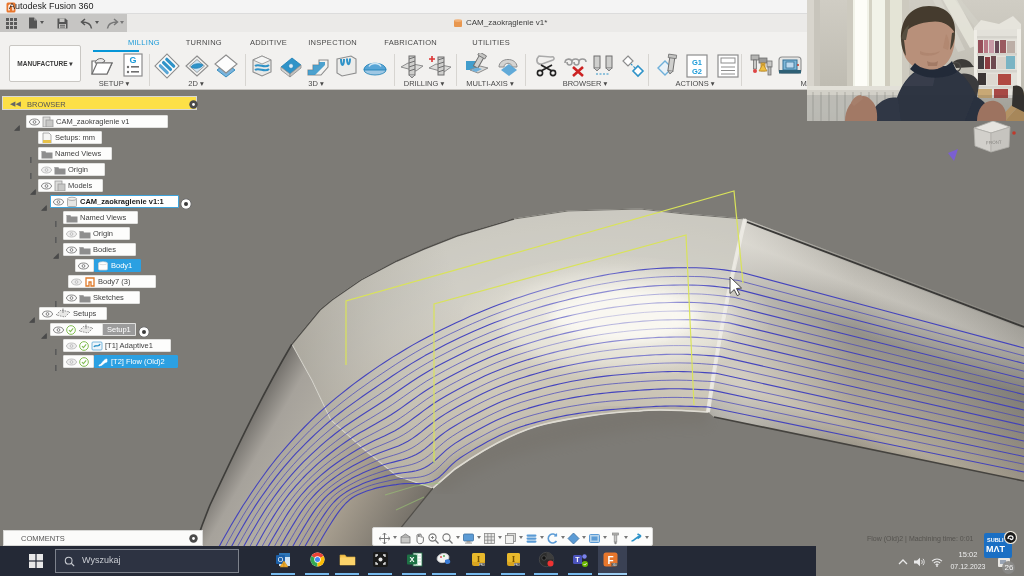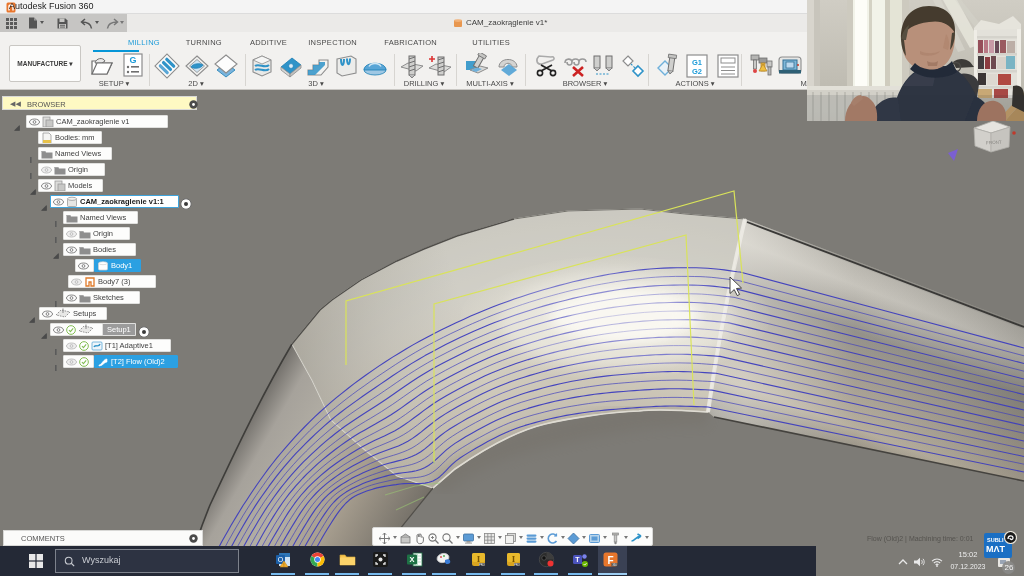--- a/index.html
+++ b/index.html
@@ -9,21 +9,21 @@
 #tabstrip{position:absolute;left:0;top:14px;width:1024px;height:18px;background:#ebeae8}
 #qat{position:absolute;left:0;top:14px;width:127px;height:18px;background:#c6c5c3}
 #ribbon{position:absolute;left:0;top:32px;width:1024px;height:58px;background:#f2f1ef;border-bottom:1px solid #c9c7c3}
 .rtab{position:absolute;top:6px;width:90px;text-align:right;font-size:7.5px;letter-spacing:0.3px;color:#4a4a4a}
 .rtab.active{color:#1c9bd8}
 #milline{position:absolute;left:93px;top:17.5px;width:46px;height:2.5px;background:#0696d7}
 #manu{position:absolute;left:9px;top:13px;width:72px;height:37px;background:#fcfcfb;border:1px solid #c9c7c3;border-radius:2px;font-size:6.5px;font-weight:bold;color:#3a3a3a;text-align:center;line-height:35px}
 .glabel{position:absolute;top:47px;text-align:center;font-size:7.5px;color:#4a4a4a}
 .gsep{position:absolute;top:22px;width:1px;height:32px;background:#d7d5d1}
 
-#bheader{position:absolute;left:2px;top:96px;width:195px;height:14px;background:#fef9c3;border:1px solid #d8d8d6;font-size:7.5px;color:#555}
+#bheader{position:absolute;left:2px;top:96px;width:195px;height:14px;background:#fde047;border:1px solid #d8d8d6;font-size:7.5px;color:#555}
 .trow{position:absolute;left:0;height:15px;width:210px}
 .ar{position:absolute;top:3px}
 .box{position:absolute;top:0;height:13px;background:#fdfdfc;border:1px solid #e0e0de;border-radius:1px;display:flex;align-items:center;gap:2px;padding-left:2px;overflow:hidden;white-space:nowrap}
 .box.sel{border:1px solid #3fa4dc;background:#fff}
 .box.bsel{background:#2ba0e2;border:1px solid #2ba0e2}
 .txt{font-size:7.5px;color:#3f3f3f}
 .txt.selt{font-weight:bold;color:#1a1a1a}
 .txt.wht{color:#fff}
 
 #comments{position:absolute;left:3px;top:530px;width:200px;height:16px;background:#fbfbfa;border:1px solid #d8d8d6;font-size:7.5px;color:#555}
@@ -404,21 +404,21 @@
         </svg> 
         <span class="txt">CAM_zaokraglenie v1</span>
       </span>
     </div>
 <div class="trow" style="top:131px">
  <span class="box" style="left:38px;width:64px">
         <svg width="12" height="12" viewBox="0 0 12 12">
           <path d="M2,1 L8,1 L10,3 L10,11 L2,11 Z" fill="#f5f5f3" stroke="#9a9a9a" stroke-width="0.8"></path>
           <path d="M2,8 L10,8 L10,11 L2,11 Z" fill="#e8c24a"></path>
         </svg> 
-        <span class="txt">Bodies: mm</span>
+        <span class="txt">Setups: mm</span>
       </span>
     </div>
 <div class="trow" style="top:147px">
       <span class="ar" style="left:27px"><svg width="8" height="8" viewBox="0 0 8 8">
           <rect x="3" y="1" width="1.6" height="6" fill="#5a5a5a"></rect>
         </svg></span>
  <span class="box" style="left:38px;width:74px">
         <svg width="12" height="10" viewBox="0 0 12 10">
           <path d="M0.5,2 L4,2 L5,3.5 L11.5,3.5 L11.5,9.5 L0.5,9.5 Z" fill="#8e8e8e"></path>
           <path d="M0.5,2 L4,2 L4.8,3 L0.5,3 Z" fill="#a5a5a5"></path>

